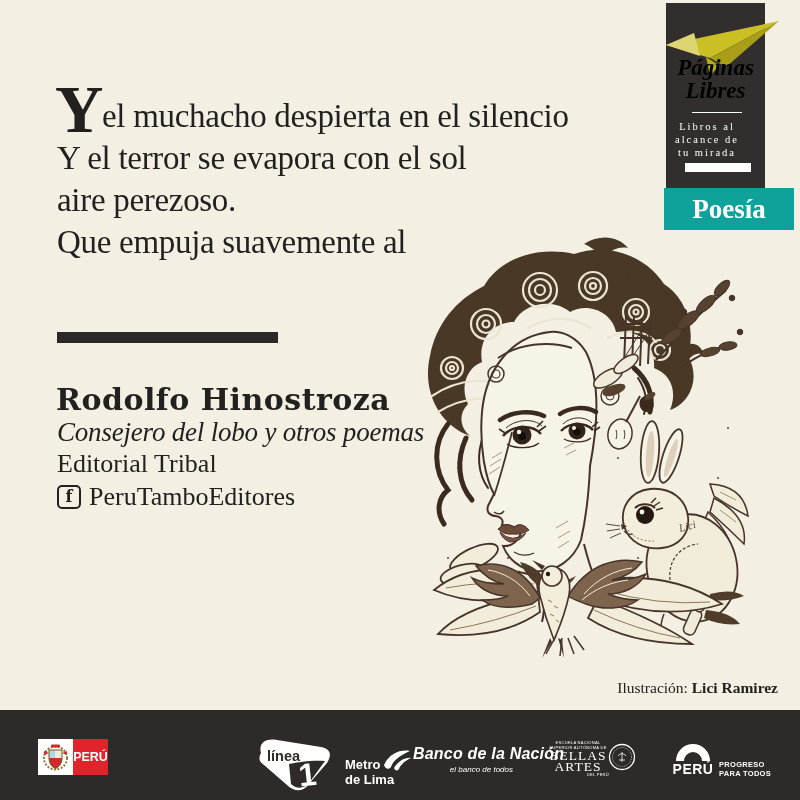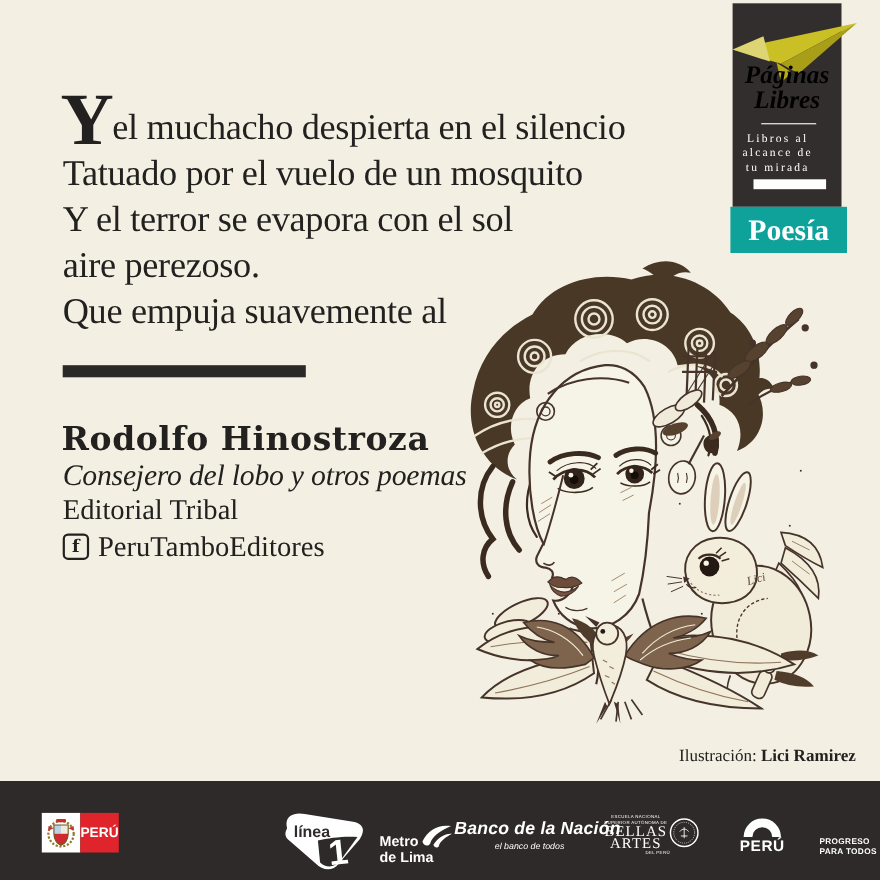--- a/index.html
+++ b/index.html
@@ -12,21 +12,21 @@
 
   
   .banner-box{left:666px;top:3px;width:99px;height:185px;background:#332E2E;}
   .banner-plane{left:652px;top:9px;width:130px;height:66px;overflow:visible;}
   .banner-title{left:666px;top:56px;width:99px;text-align:center;color:#000000;
     font-style:italic;font-weight:bold;font-size:23px;line-height:23px;}
   .banner-rule{left:692px;top:112px;width:50px;height:1px;background:#fff;}
   .banner-tagline{left:666px;top:120px;width:82px;text-align:center;color:#fff;
     font-size:10.5px;line-height:13px;letter-spacing:2px;}
   .banner-bar{left:685px;top:163px;width:66px;height:9px;background:#fff;}
-  .category-badge{left:664px;top:188px;width:106px;height:42px;background:#0FA29B;
+  .category-badge{left:664px;top:188px;width:130px;height:42px;background:#0FA29B;
     color:#fff;font-weight:bold;font-size:27px;text-align:center;line-height:42px;}
 
   
   .poem-dropcap{left:55px;top:76px;font-size:67px;font-weight:bold;line-height:1;}
   .poem{left:57px;top:95px;width:500px;font-size:33px;line-height:42px;letter-spacing:-0.3px;}
   .poem-line{white-space:nowrap;}
   .poem-line.first{padding-left:45px;}
   .divider{left:57px;top:332px;width:221px;height:11px;background:#2B2927;}
 
   
@@ -61,21 +61,21 @@
   .banco-name{left:413px;top:35px;font-style:italic;font-size:16px;font-weight:600;letter-spacing:0.2px;}
   .banco-tag{left:413px;top:55px;width:100px;text-align:right;font-style:italic;font-size:8px;}
   .bellas{left:547px;top:30px;width:62px;text-align:center;
     font-family:"Liberation Serif","DejaVu Serif",serif;}
   .bellas .tiny{font-size:4px;letter-spacing:0.3px;line-height:5px;font-family:"Liberation Sans",sans-serif;}
   .bellas .big{font-size:13.5px;line-height:11px;letter-spacing:1px;}
   .bellas .tiny.right{text-align:right;}
   .seal-svg{left:608px;top:33px;width:28px;height:28px;}
   .peru-arch{left:673px;top:30px;width:40px;height:21px;}
   .peru-word{left:672px;top:51px;width:42px;text-align:center;font-size:14px;font-weight:800;letter-spacing:0.5px;}
-  .peru-slogan{left:719px;top:51px;font-size:7.5px;font-weight:bold;line-height:8.5px;letter-spacing:0.3px;margin-left:26px;}
+  .peru-slogan{left:719px;top:51px;font-size:7.5px;font-weight:bold;line-height:8.5px;letter-spacing:0.3px;}
 </style>
 </head>
 <body>
 
 <div class="canvas">
 
   <div class="abs banner-box"></div>
 
   <svg class="abs banner-plane" viewBox="0 0 130 66">
     <polygon points="127,12 14,36 58,49" fill="#CBBF26"></polygon>
@@ -97,21 +97,20 @@
     <div>tu mirada</div>
   </div>
 
   <div class="abs banner-bar"></div>
 
   <div class="abs category-badge">Poesía</div>
 
   <div class="abs poem-dropcap">Y</div>
   <div class="abs poem">
     <div class="poem-line first">el muchacho despierta en el silencio</div>
-    <div class="poem-line">Tatuado por el vuelo de un mosquito</div>
     <div class="poem-line">Y el terror se evapora con el sol</div>
     <div class="poem-line">aire perezoso.</div>
     <div class="poem-line">Que empuja suavemente al</div>
   </div>
 
   <div class="abs divider"></div>
 
   <div class="abs author-name">Rodolfo Hinostroza</div>
   <div class="abs author-work">Consejero del lobo y otros poemas</div>
   <div class="abs author-pub">Editorial Tribal</div>

